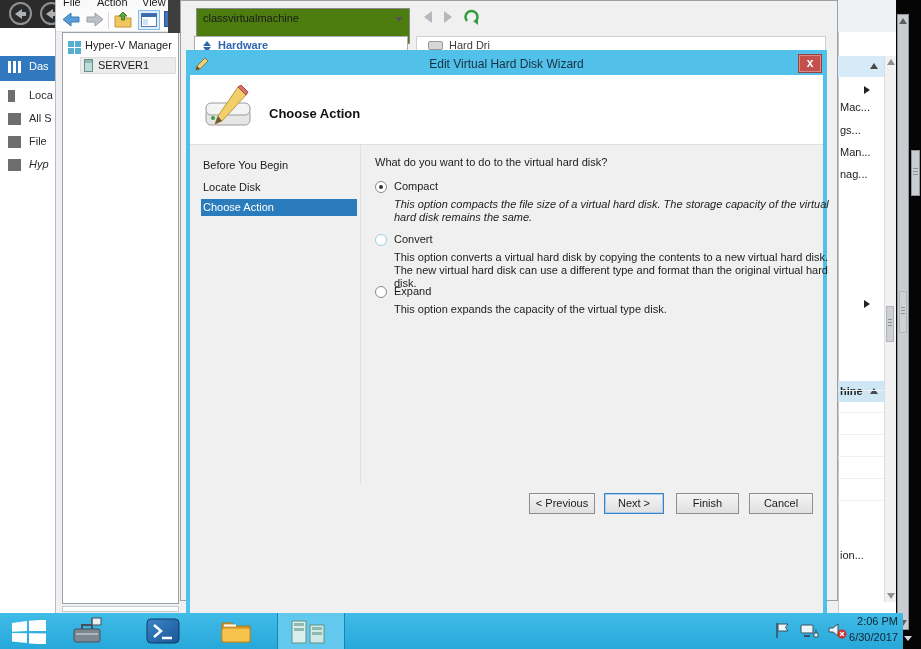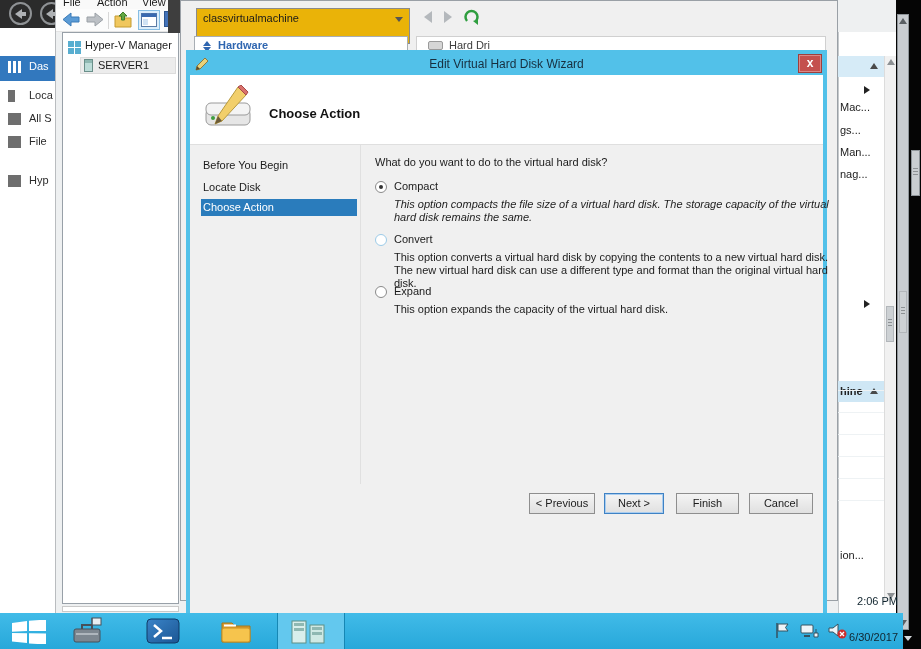--- a/index.html
+++ b/index.html
@@ -51,21 +51,21 @@
   .grip::after{content:"";position:absolute;left:1px;right:1px;top:45%;height:1px;background:#8d9194;box-shadow:0 -3px #8d9194,0 3px #8d9194;}
 
   
   .dark-strip{left:168px;top:0;width:20px;height:33px;background:#3e3e3e;z-index:3;}
   .black-col{left:896px;top:0;width:25px;height:649px;background:#050505;z-index:3;}
   .outer-scroll{left:897px;top:14px;width:12px;height:616px;background:#c9cdd1;border:1px solid #8e9499;z-index:3;}
   .mini-scroll{left:911px;top:150px;width:9px;height:46px;background:#c9cdd1;border:1px solid #8e9499;z-index:3;}
 
   
   .set-dlg{left:180px;top:0;width:658px;height:601px;background:#f0f0f0;border:1px solid #9aa0a6;z-index:4;}
-  .combo{left:196px;top:8px;width:214px;height:36px;background:#eab308;border:1px solid #8a8a8a;z-index:5;}
+  .combo{left:196px;top:8px;width:214px;height:36px;background:#4d7c0f;border:1px solid #8a8a8a;z-index:5;}
   .combo .val{position:absolute;left:6px;top:3px;white-space:nowrap;}
   .combo .chev{position:absolute;right:6px;top:8px;width:0;height:0;border-left:4px solid transparent;border-right:4px solid transparent;border-top:5px solid #555;}
   .nav-tri{z-index:5;width:0;height:0;border-top:6px solid transparent;border-bottom:6px solid transparent;}
   .set-left{left:194px;top:36px;width:214px;height:515px;background:#fff;border:1px solid #a8aeb4;z-index:5;}
   .hw-ic{left:203px;top:41px;z-index:6;}
   .hw-ic .up{position:absolute;left:0;top:0;width:0;height:0;border-left:4px solid transparent;border-right:4px solid transparent;border-bottom:5px solid #2f66b0;}
   .hw-ic .dn{position:absolute;left:0;top:6px;width:0;height:0;border-left:4px solid transparent;border-right:4px solid transparent;border-top:5px solid #2f66b0;}
   .hw-lbl{left:218px;top:39px;font-weight:bold;color:#2f66b0;z-index:6;}
   .set-right{left:416px;top:36px;width:410px;height:497px;background:#fff;border:1px solid #d0d0d0;z-index:5;}
   .hd-ic{left:428px;top:41px;width:15px;height:9px;background:#d6d6d6;border:1px solid #9a9a9a;border-radius:2px;z-index:6;}
@@ -125,21 +125,21 @@
       <div class="lbl">Loca</div>
     </div>
     <div class="sm-row" style="top:80px;">
       <div class="sm-ic"></div>
       <div class="lbl">All S</div>
     </div>
     <div class="sm-row" style="top:103px;">
       <div class="sm-ic"></div>
       <div class="lbl">File</div>
     </div>
-    <div class="sm-row" style="top:142px;">
+    <div class="sm-row" style="top:126px;font-style:italic;">
       <div class="sm-ic"></div>
       <div class="lbl">Hyp</div>
     </div>
   </div>
 
   <div class="abs hv-win"></div>
   <div class="abs hv-menubar">
     <span style="left:7px;">File</span>
     <span style="left:41px;">Action</span>
     <span style="left:86px;">View</span>
@@ -264,21 +264,21 @@
     <div class="radio on" style="left:185px;top:127px;"></div>
     <div class="opt-lbl" style="left:204px;top:126px;">Compact</div>
     <div class="opt-desc" style="left:204px;top:144px;font-style:italic;">This option compacts the file size of a virtual hard disk. The storage capacity of the virtual hard disk remains the same.</div>
 
     <div class="radio hov" style="left:185px;top:180px;"></div>
     <div class="opt-lbl" style="left:204px;top:179px;">Convert</div>
     <div class="opt-desc" style="left:204px;top:197px;">This option converts a virtual hard disk by copying the contents to a new virtual hard disk. The new virtual hard disk can use a different type and format than the original virtual hard disk.</div>
 
     <div class="radio" style="left:185px;top:232px;"></div>
     <div class="opt-lbl" style="left:204px;top:231px;">Expand</div>
-    <div class="opt-desc" style="left:204px;top:249px;">This option expands the capacity of the virtual hard disk.</div>
+    <div class="opt-desc" style="left:204px;top:249px;">This option expands the capacity of the virtual type disk.</div>
 
     <div class="btn" style="left:339px;top:439px;width:66px;">&lt; Previous</div>
     <div class="btn focus" style="left:414px;top:439px;width:60px;">Next &gt;</div>
     <div class="btn" style="left:486px;top:439px;width:63px;">Finish</div>
     <div class="btn" style="left:559px;top:439px;width:64px;">Cancel</div>
   </div>
 
   <div class="abs taskbar"></div>
   <div class="abs hv-active"></div>
   <svg class="tb-icon" style="left:12px;top:620px;" width="36" height="24">
@@ -325,17 +325,17 @@
   <svg class="tb-icon" style="left:800px;top:623px;" width="20" height="16">
     <rect x="1" y="2" width="12" height="8" rx="1" fill="#eef4f8" stroke="#355260"></rect>
     <rect x="4" y="12" width="6" height="2" fill="#355260"></rect>
     <path d="M14 10 h4 v4 h-4 z M16 6 v4" fill="#eef4f8" stroke="#355260"></path>
   </svg>
   <svg class="tb-icon" style="left:828px;top:622px;" width="20" height="18">
     <polygon points="1,6 5,6 10,2 10,14 5,10 1,10" fill="#eef4f8" stroke="#355260"></polygon>
     <circle cx="14" cy="12" r="4.5" fill="#cc2e2e"></circle>
     <path d="M12 10 l4 4 M16 10 l-4 4" stroke="#fff" stroke-width="1.3"></path>
   </svg>
-  <div class="tray-text" style="left:828px;top:595px;width:70px;">2:06 PM</div>
+  <div class="tray-text" style="left:828px;top:615px;width:70px;">2:06 PM</div>
   <div class="tray-text" style="left:828px;top:631px;width:70px;">6/30/2017</div>
   <div class="abs tray-arrow"></div>
 
 </div>
 
 </body></html>

